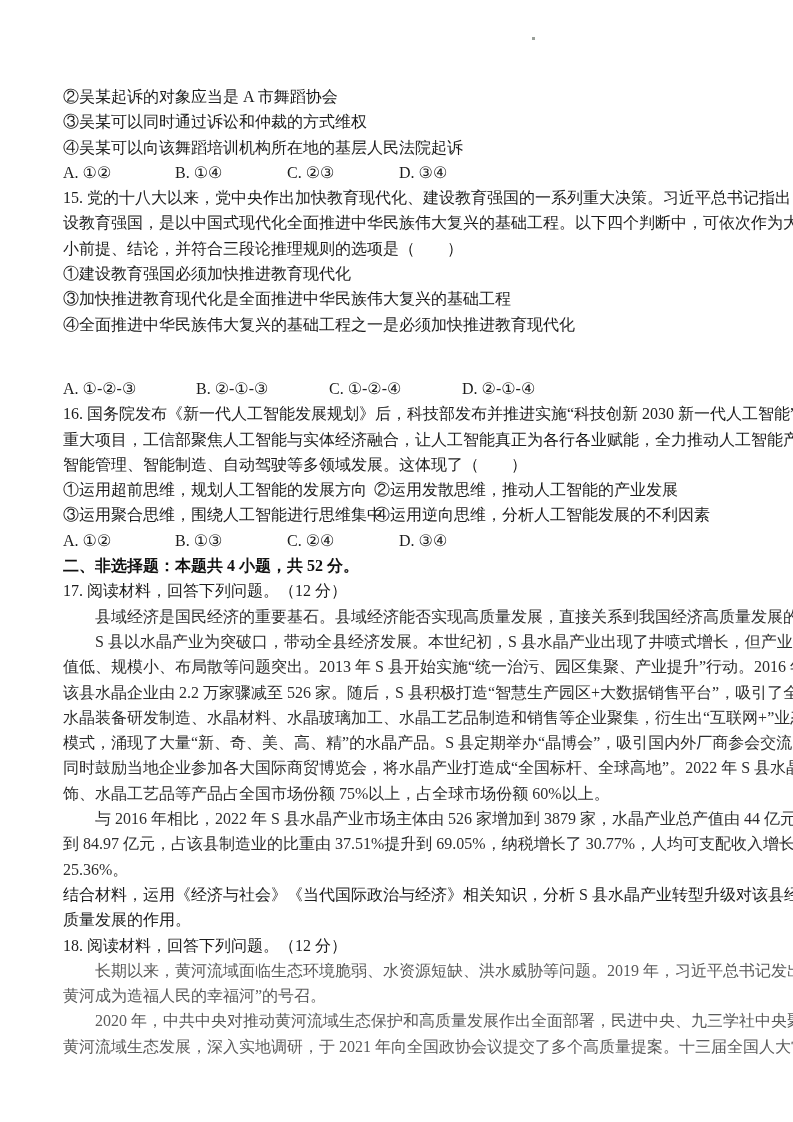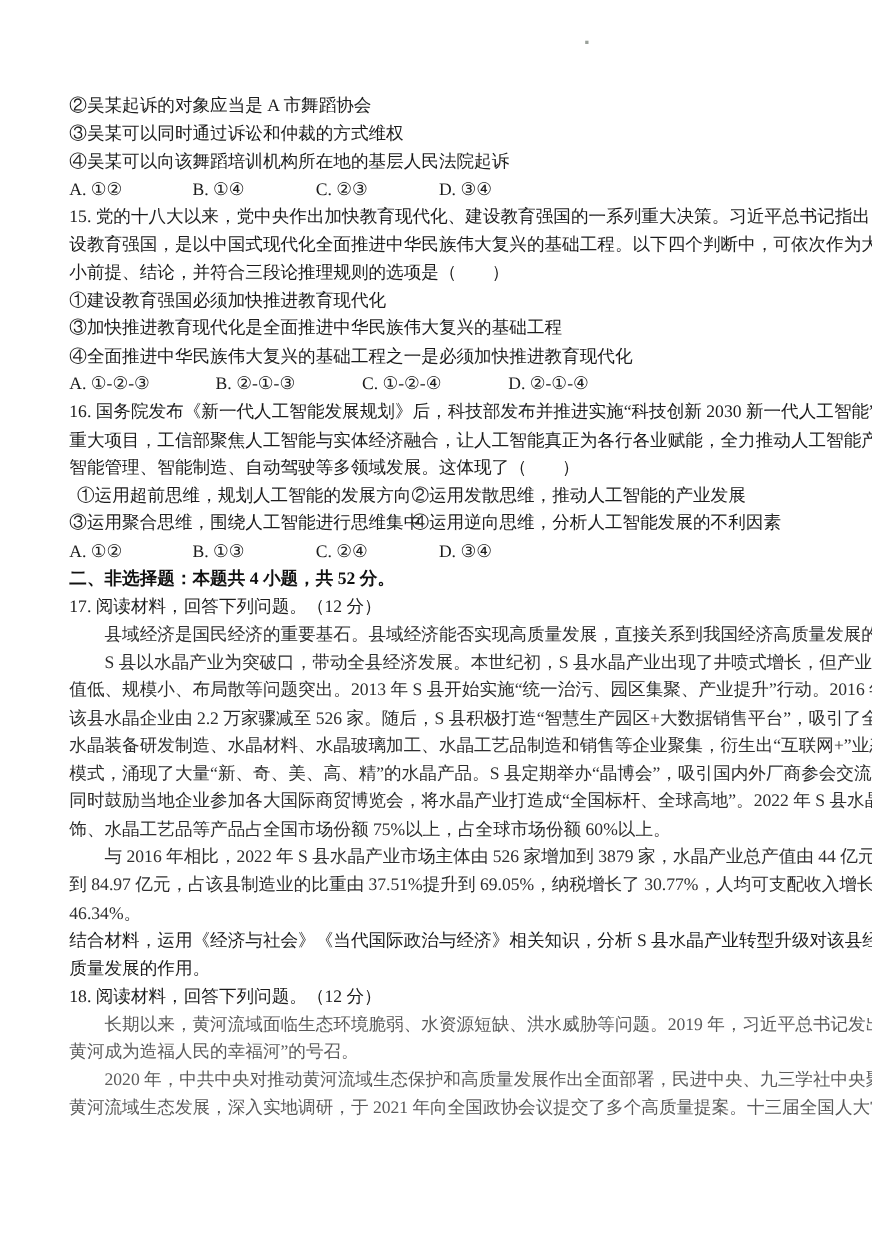--- a/index.html
+++ b/index.html
@@ -31,22 +31,22 @@
     font-family: Liberation Serif, serif;
   }
   .section-header {
     font-weight: 700;
     font-size: 16px;
     color: #111111;
   }
   .kaiti  { color: #2e2e2e; }
   .faded  { color: #5a5a5a; }
   .opt    { display: inline-block; min-width: 112px; }
-  .opt.wide { min-width: 133px; }
-  .pair   { display: inline-block; text-align: right; }
+  .opt.wide { min-width: 133px; margin-top: 39px; }
+  .pair   { display: inline-block; }
   .pair:first-child { width: 311px; }
 </style>
 </head>
 <body>
 
 <div class="page">
 
   <div class="stray-dot"></div>
 
   <div class="content">
@@ -86,21 +86,21 @@
         <div class="line kaiti">　　县域经济是国民经济的重要基石。县域经济能否实现高质量发展，直接关系到我国经济高质量发展的成效。</div>
         <div class="line kaiti">　　S 县以水晶产业为突破口，带动全县经济发展。本世纪初，S 县水晶产业出现了井喷式增长，但产业附加</div>
         <div class="line kaiti">值低、规模小、布局散等问题突出。2013 年 S 县开始实施“统一治污、园区集聚、产业提升”行动。2016 年，</div>
         <div class="line kaiti">该县水晶企业由 2.2 万家骤减至 526 家。随后，S 县积极打造“智慧生产园区+大数据销售平台”，吸引了全国</div>
         <div class="line kaiti">水晶装备研发制造、水晶材料、水晶玻璃加工、水晶工艺品制造和销售等企业聚集，衍生出“互联网+”业态</div>
         <div class="line kaiti">模式，涌现了大量“新、奇、美、高、精”的水晶产品。S 县定期举办“晶博会”，吸引国内外厂商参会交流，</div>
         <div class="line kaiti">同时鼓励当地企业参加各大国际商贸博览会，将水晶产业打造成“全国标杆、全球高地”。2022 年 S 县水晶灯</div>
         <div class="line kaiti">饰、水晶工艺品等产品占全国市场份额 75%以上，占全球市场份额 60%以上。</div>
         <div class="line kaiti">　　与 2016 年相比，2022 年 S 县水晶产业市场主体由 526 家增加到 3879 家，水晶产业总产值由 44 亿元增长</div>
         <div class="line kaiti">到 84.97 亿元，占该县制造业的比重由 37.51%提升到 69.05%，纳税增长了 30.77%，人均可支配收入增长了</div>
-        <div class="line kaiti">46.34%。</div>
+        <div class="line kaiti">25.36%。</div>
       </div>
     <div>
         <div class="line">结合材料，运用《经济与社会》《当代国际政治与经济》相关知识，分析 S 县水晶产业转型升级对该县经济高</div>
         <div class="line">质量发展的作用。</div>
       </div>
 
     <div class="line">18. 阅读材料，回答下列问题。（12 分）</div>
     <div>
         <div class="line kaiti faded">　　长期以来，黄河流域面临生态环境脆弱、水资源短缺、洪水威胁等问题。2019 年，习近平总书记发出“让</div>
         <div class="line kaiti faded">黄河成为造福人民的幸福河”的号召。</div>

